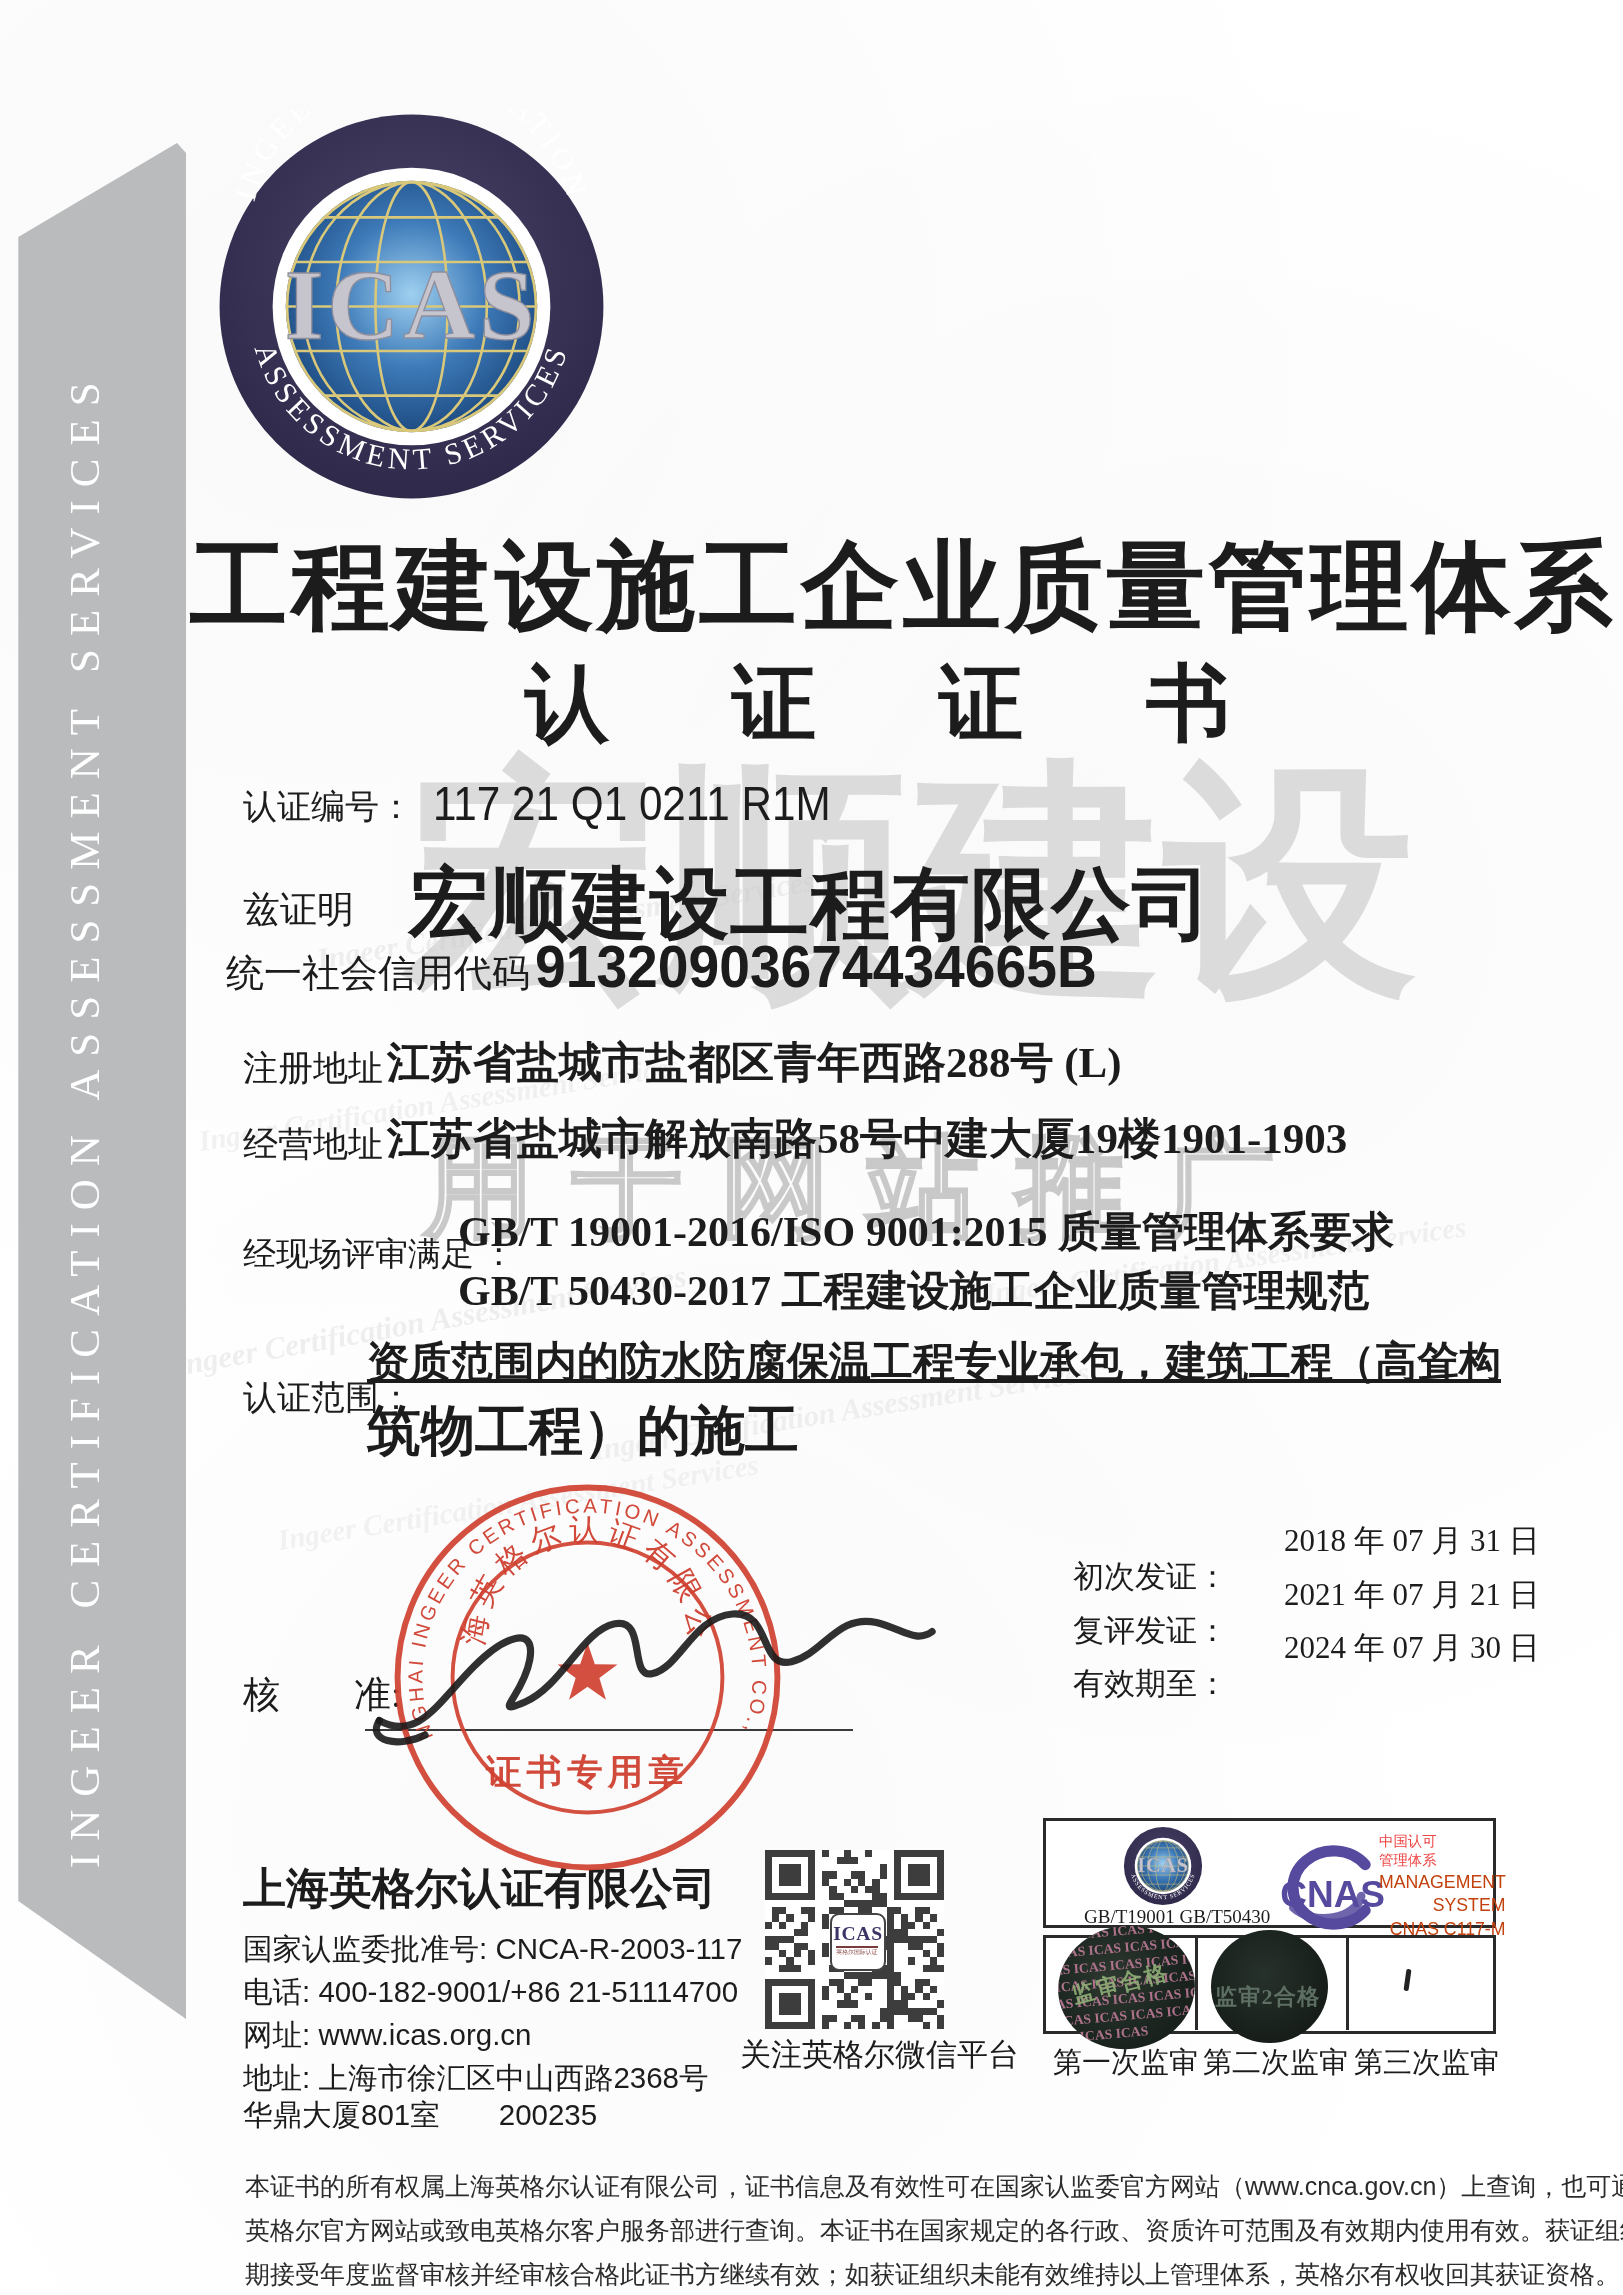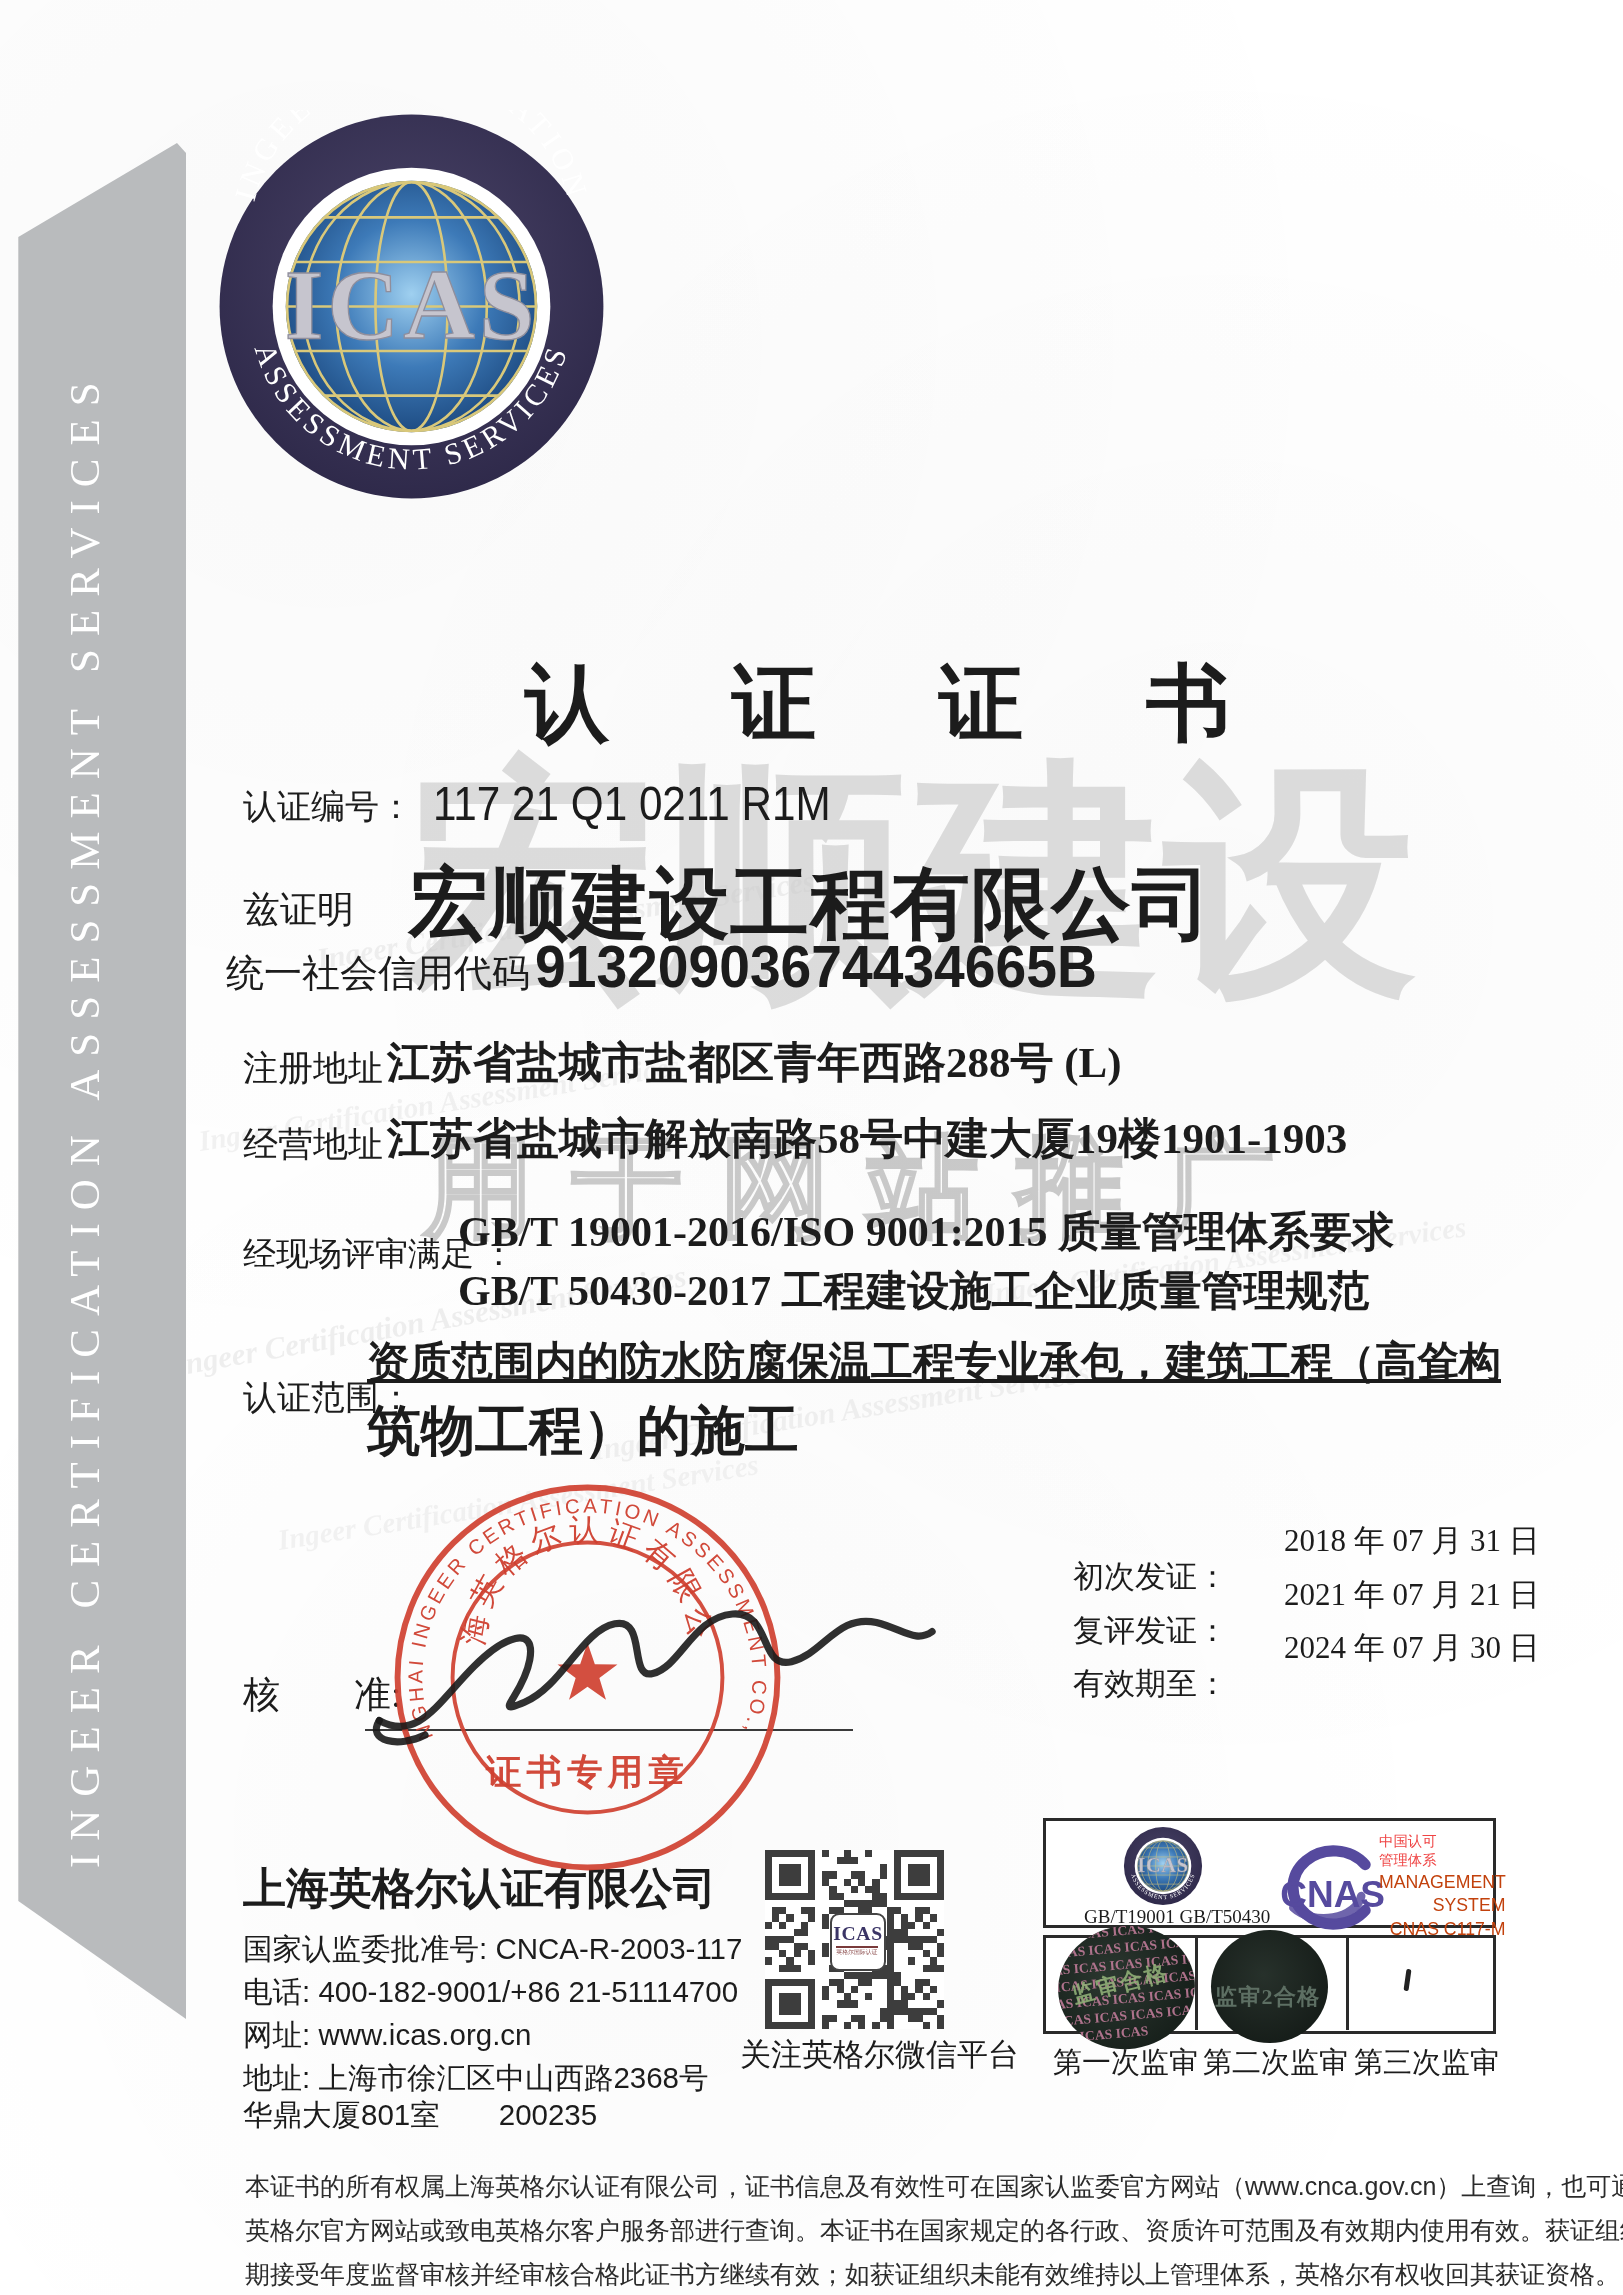--- a/index.html
+++ b/index.html
@@ -162,20 +162,21 @@
     </defs>
   </svg>
 
   <svg class="logo-main" width="393" height="393" viewBox="0 0 600 600">
     <use href="#icas-badge"></use>
   </svg>
 
   <div class="wm-big">宏顺建设</div>
   <div class="wm-sub">用于网站推广</div>
 
+  <div class="title1">工程建设施工企业质量管理体系</div>
   <div class="title2">认 证 证 书</div>
 
   <div class="lbl certno-lbl">认证编号：</div>
   <div class="val certno-val">117 21 Q1 0211 R1M</div>
 
   <div class="lbl certify-lbl">兹证明</div>
   <div class="val company">宏顺建设工程有限公司</div>
 
   <div class="lbl credit-lbl">统一社会信用代码：</div>
   <div class="val credit-val">91320903674434665B</div>

